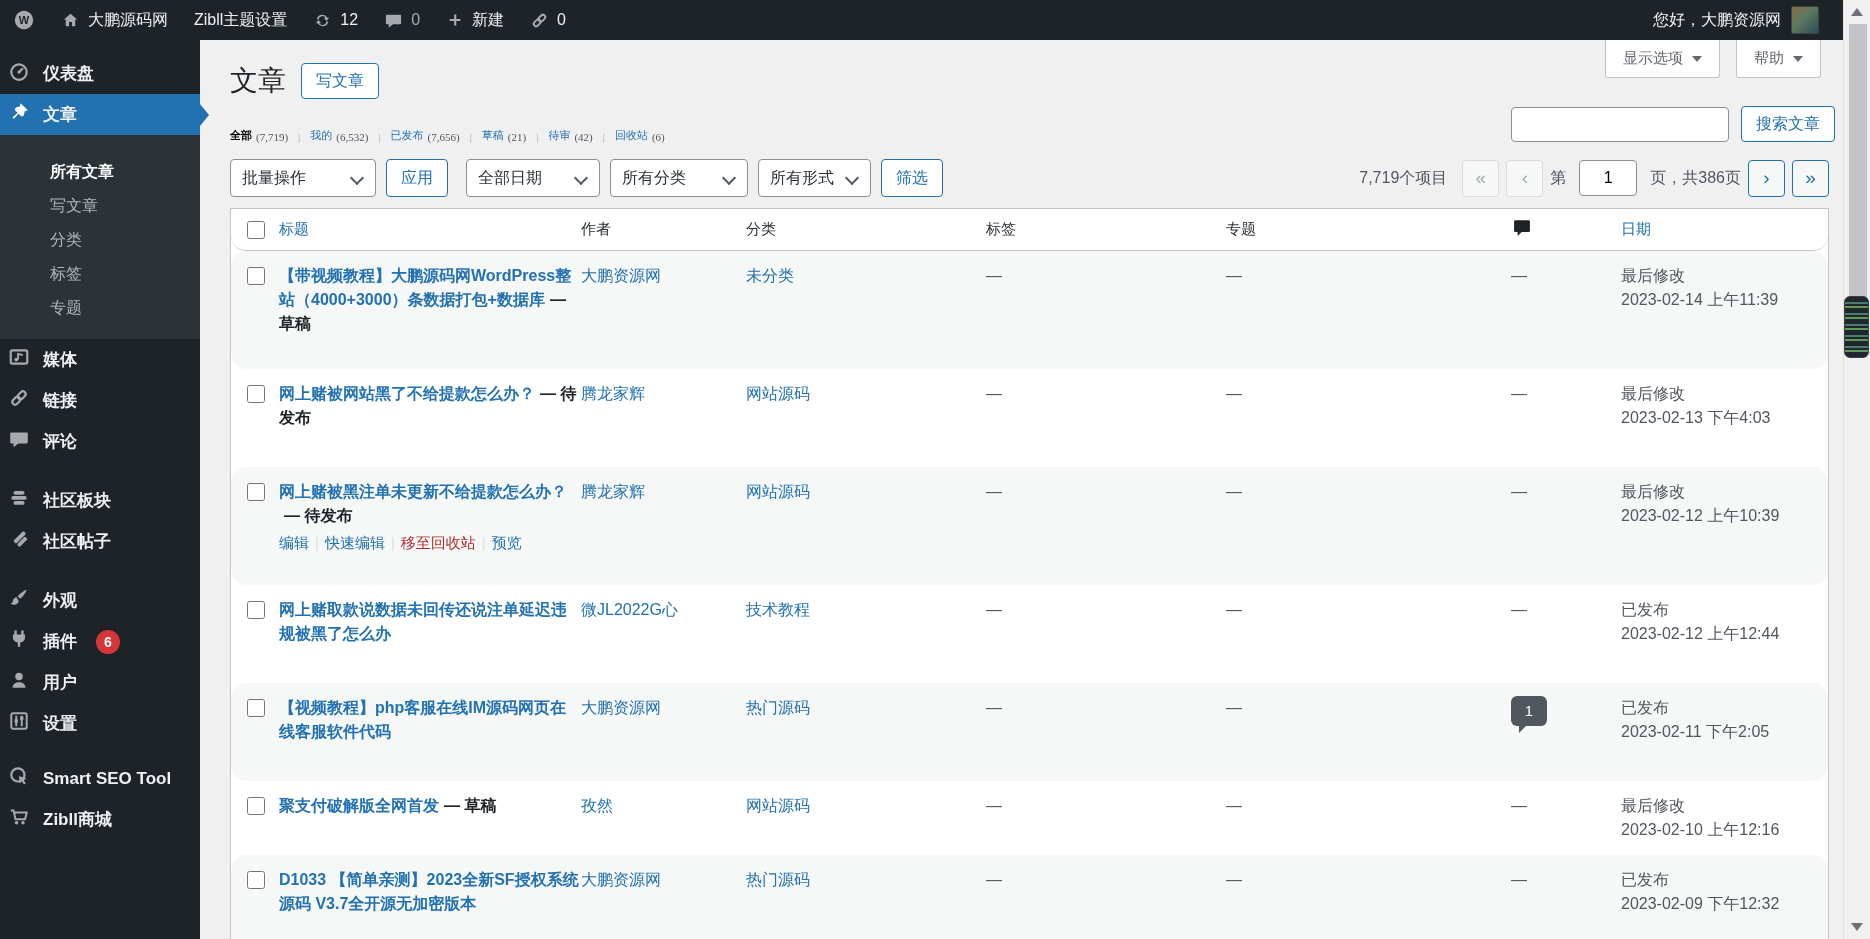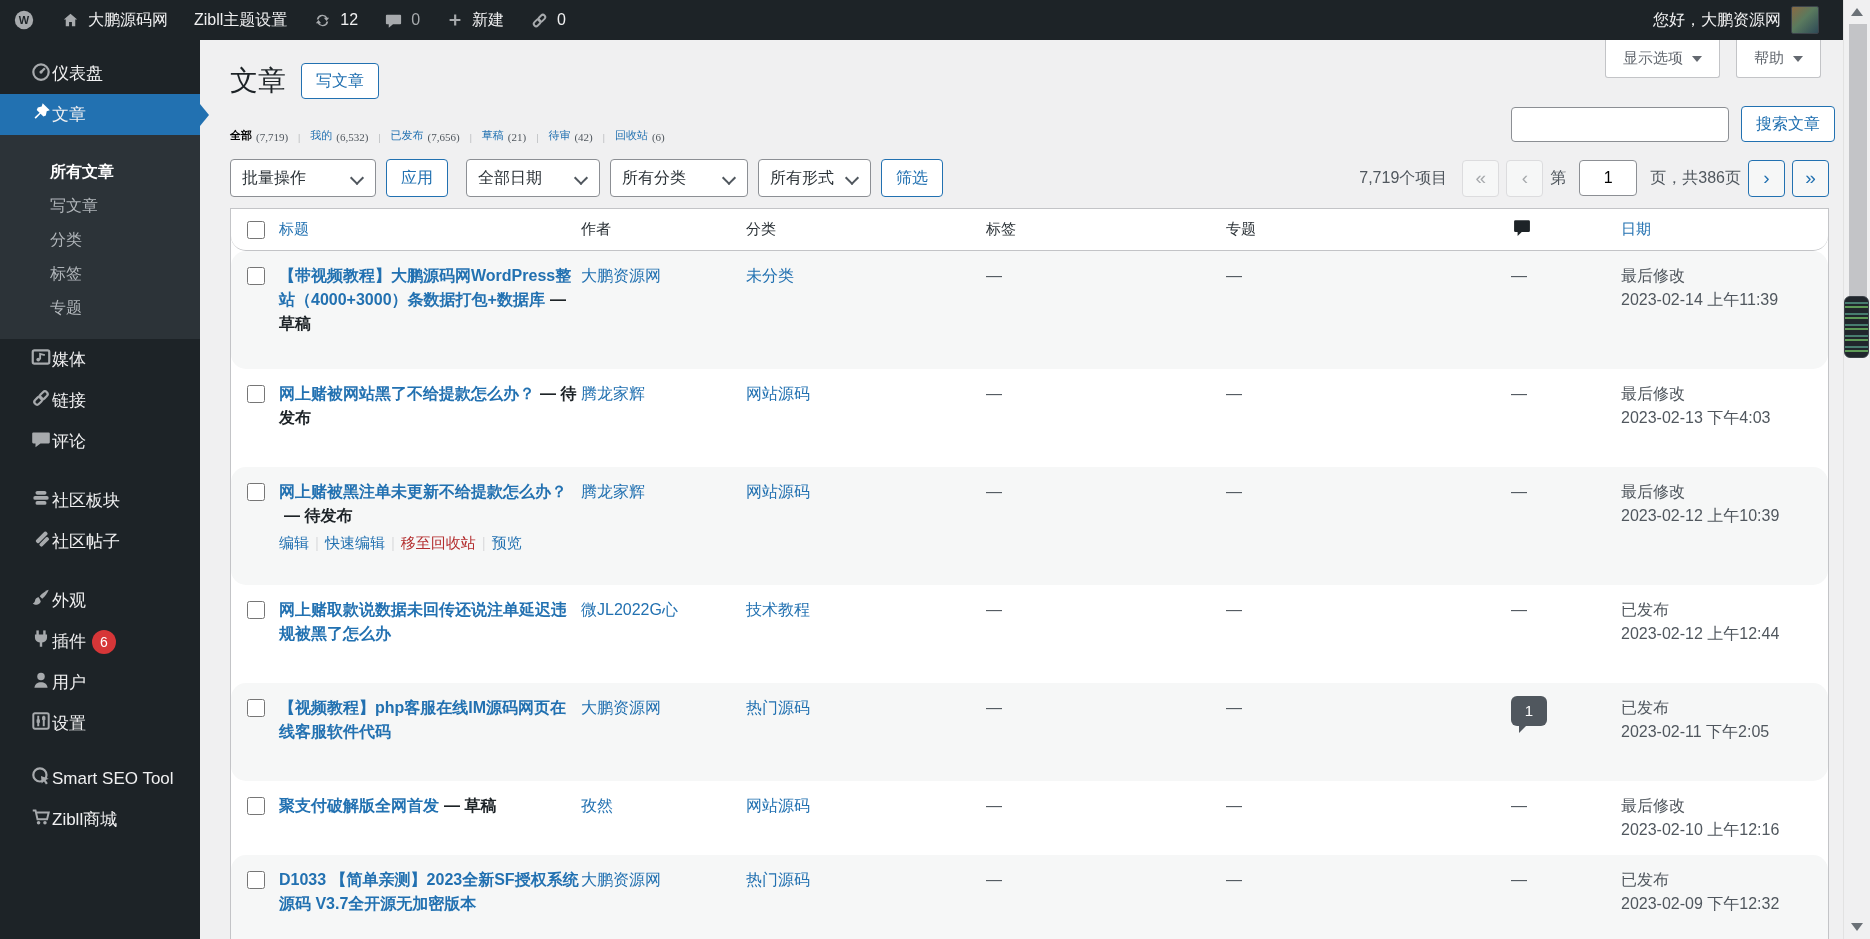--- a/index.html
+++ b/index.html
@@ -13,22 +13,22 @@
   .ab-item { display:flex; align-items:center; gap:8px; padding:0 13px; height:100%; color:#f0f0f1;
              text-decoration:none; cursor:pointer; }
   .ab-item svg { display:block; }
   .ab-count-dim { color:#a7aaad; }
   .ab-right { margin-left:auto; display:flex; align-items:center; gap:10px; padding-right:24px; }
   .avatar { width:28px; height:28px; border-radius:2px; border:1px solid #3c434a;
             background:linear-gradient(135deg,#8a6a44 0%,#5a7a5e 45%,#2e4a57 100%); }
 
   
   .sidebar { position:absolute; top:40px; left:0; width:200px; height:899px; background:#1d2327; z-index:50; }
-  .menu-item { position:relative; display:flex; align-items:center; height:41px;
-               padding-left:30px; color:#f0f0f1; font-size:17px; text-decoration:none; cursor:pointer; }
+  .menu-item { position:relative; display:flex; align-items:center; gap:13px; height:41px;
+               padding-left:8px; color:#f0f0f1; font-size:17px; text-decoration:none; cursor:pointer;font-weight:bold; }
   .menu-item svg { flex:0 0 auto; }
   .menu-item.active { background:#2271b1; }
   .menu-item.active::after { content:""; position:absolute; right:-9px; top:50%; transform:translateY(-50%);
                border-top:11px solid transparent; border-bottom:11px solid transparent; border-left:9px solid #2271b1; }
   .submenu { background:#2c3338; padding:20px 0 14px 0; }
   .submenu a { display:block; height:34px; line-height:34px; padding-left:50px; font-size:16px;
                color:#b0b5b9; text-decoration:none; cursor:pointer; }
   .submenu a.current { color:#fff; font-weight:bold; }
   .menu-gap { height:18px; }
   .menu-gap.small { height:14px; }

